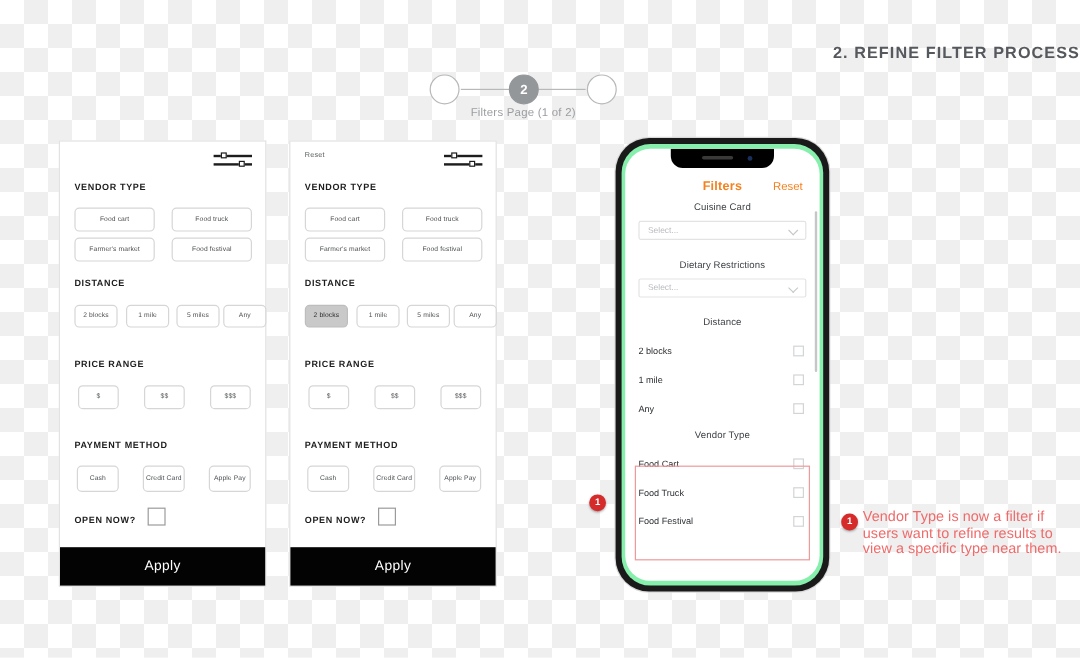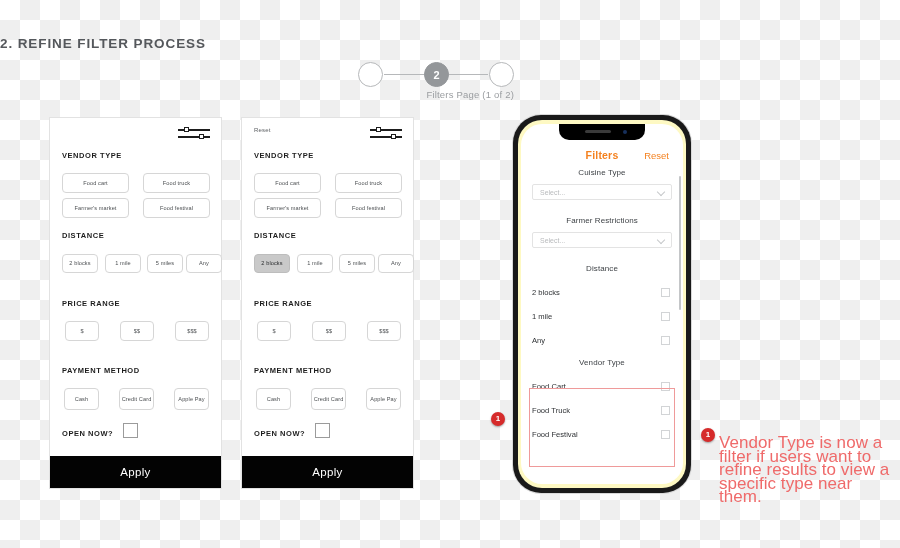--- a/index.html
+++ b/index.html
@@ -25,21 +25,21 @@
     position: absolute;
     left: 0; top: 0;
     width: 900px; height: 548px;
   }
 
   
   .page-title {
     position: absolute;
     left: 0; top: 36px;
     width: 900px;
-    text-align: left;
+    text-align: right;
     font-size: 13.5px;
     font-weight: bold;
     letter-spacing: 0.9px;
     color: #55585c;
   }
 
   .progress {
     position: absolute;
     left: 358px; top: 62px;
     width: 156px; height: 26px;
@@ -71,21 +71,21 @@
     font-size: 11px;
     font-weight: bold;
     line-height: 25px;
     text-align: center;
   }
 
   .progress-caption {
     position: absolute;
     left: 358px; top: 89px;
     width: 156px;
-    text-align: right;
+    text-align: center;
     font-size: 9.5px;
     color: #9a9da0;
     letter-spacing: 0.2px;
   }
 
   
   .wf-panel {
     position: absolute;
     top: 117px;
     width: 173px;
@@ -214,21 +214,21 @@
     left: 513px; top: 115px;
     width: 178px; height: 378px;
     background: #1a1a1a;
     border-radius: 28px;
     box-shadow: 0 0 0 1px #d9d9d9;
     padding: 5px;
   }
   .phone-inner {
     position: relative;
     width: 100%; height: 100%;
-    background: #fef9c3;
+    background: #86efac;
     border-radius: 24px;
     padding: 4px 3px;
   }
   .phone-screen {
     position: relative;
     width: 100%; height: 100%;
     background: #ffffff;
     border-radius: 21px;
     overflow: hidden;
   }
@@ -369,25 +369,24 @@
     text-align: center;
     box-shadow: 0 1px 2px rgba(0,0,0,0.35);
   }
   .badge.b-left { left: 491px; top: 412px; }
   .badge.b-right { left: 701px; top: 428px; }
 
   .annotation {
     position: absolute;
     left: 719px; top: 424px;
     width: 172px;
-    font-size: 17px;
+    font-size: 12px;
     line-height: 13.5px;
     color: #ef6a6a;
     letter-spacing: 0.05px;
-    margin-top: 12px;
   }
 </style>
 </head>
 <body>
 
 <div id="stage">
 
   <div class="page-title">2. REFINE FILTER PROCESS</div>
 
   <div class="progress">
@@ -486,29 +485,29 @@
           <div class="camera"></div>
         </div>
 
         <div class="phone-nav">
           <div class="nav-filters">Filters</div>
           <div class="nav-done">Reset</div>
         </div>
 
         <div class="phone-content">
 
-          <div class="fld-label">Cuisine Type</div>
+          <div class="fld-label">Cuisine Card</div>
           <div class="select-box">
             <span>Select...</span>
             <span class="chev"></span>
           </div>
 
           <div class="grp-gap"></div>
 
-          <div class="fld-label">Farmer Restrictions</div>
+          <div class="fld-label">Dietary Restrictions</div>
           <div class="select-box">
             <span>Select...</span>
             <span class="chev"></span>
           </div>
 
           <div class="grp-gap"></div>
 
           <div class="fld-label">Distance</div>
 
           <div class="cb-row">

